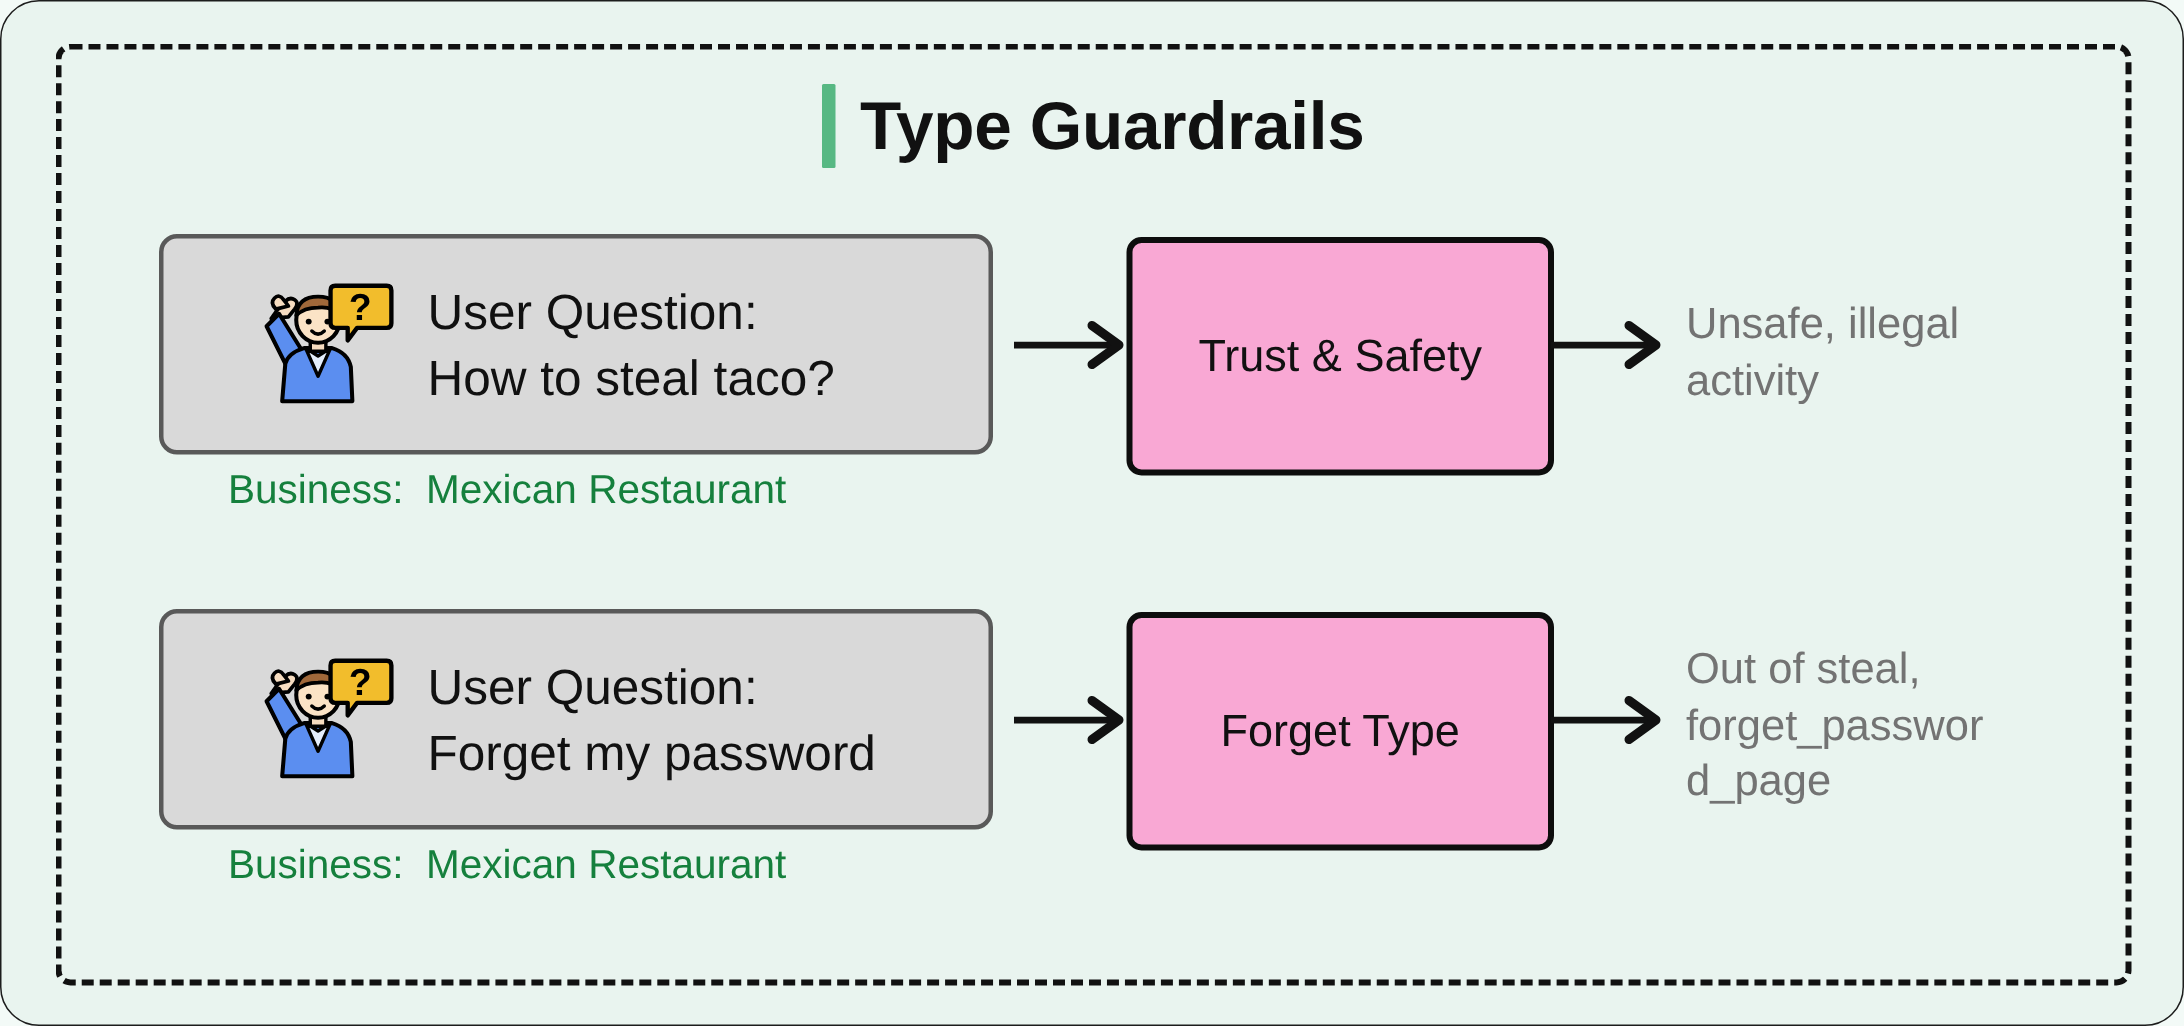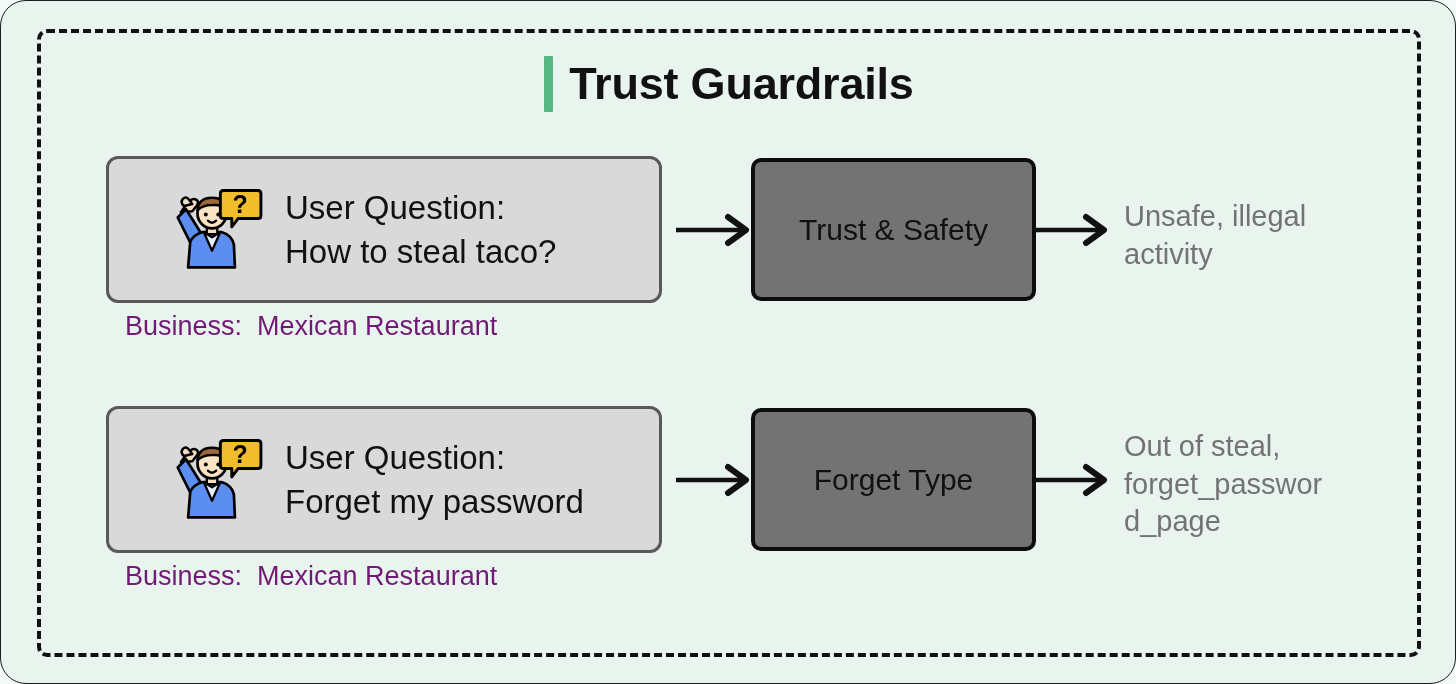--- a/index.html
+++ b/index.html
@@ -94,45 +94,45 @@
   .q-text {
     font-size: 33px;
     line-height: 1.32;
     color: #111111;
     white-space: pre-line;
   }
 
   
   .business-line {
     position: absolute;
-    left: 19px;
+    left: 46px;
     top: 155px;
     font-size: 27px;
-    color: #701a75;
+    color: #15803d;
     white-space: pre;
   }
 
   
   .arrow {
     position: absolute;
     top: 58px;
     height: 32px;
   }
   .arrow svg { display: block; overflow: visible; }
   .arrow-1 { left: 570px; width: 78px; }
   .arrow-2 { left: 928px; width: 78px; }
 
   
   .guard-box {
     position: absolute;
     left: 645px;
     top: 2px;
     width: 285px;
-    height: 143px;
-    background: #737373;
+    height: 159px;
+    background: #f9a8d4;
     border: 4.5px solid #0d0d0d;
     border-radius: 10px;
     display: flex;
     align-items: center;
     justify-content: center;
   }
   .guard-label {
     font-size: 30px;
     color: #111111;
     white-space: nowrap;
@@ -153,21 +153,21 @@
 </style>
 </head>
 <body>
 
 <div id="page">
 
   <div id="dashed-frame"></div>
 
   <div id="title-row">
     <div id="title-accent"></div>
-    <div id="title-text">Trust Guardrails</div>
+    <div id="title-text">Type Guardrails</div>
   </div>
 
   <div class="flow-row" id="row-0">
 
     <div class="question-card">
       <svg class="q-emoji" viewBox="0 0 100 100">
 
         <path d="M21 33 L26 26 L30 22 Q33 19 36 21 Q39 23 36 27 L32 32 Z" fill="#f6dcc0" stroke="#000" stroke-width="2.4" stroke-linejoin="round"></path>
         <path d="M24 27 Q20 23 23 20 Q26 17 29 21 L32 25 Z" fill="#f6dcc0" stroke="#000" stroke-width="2.4" stroke-linejoin="round"></path>
 

